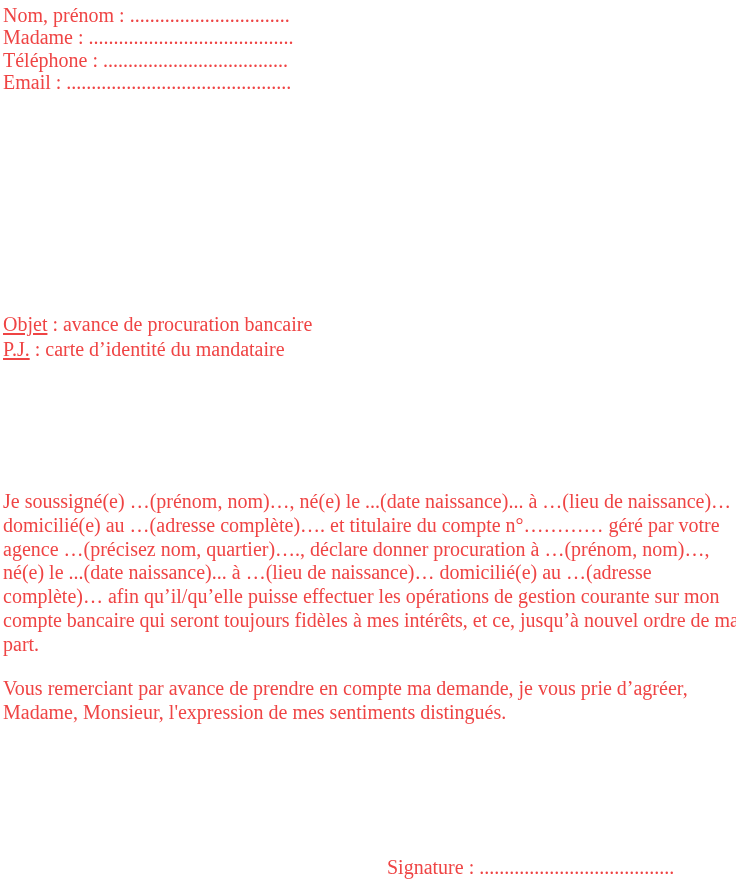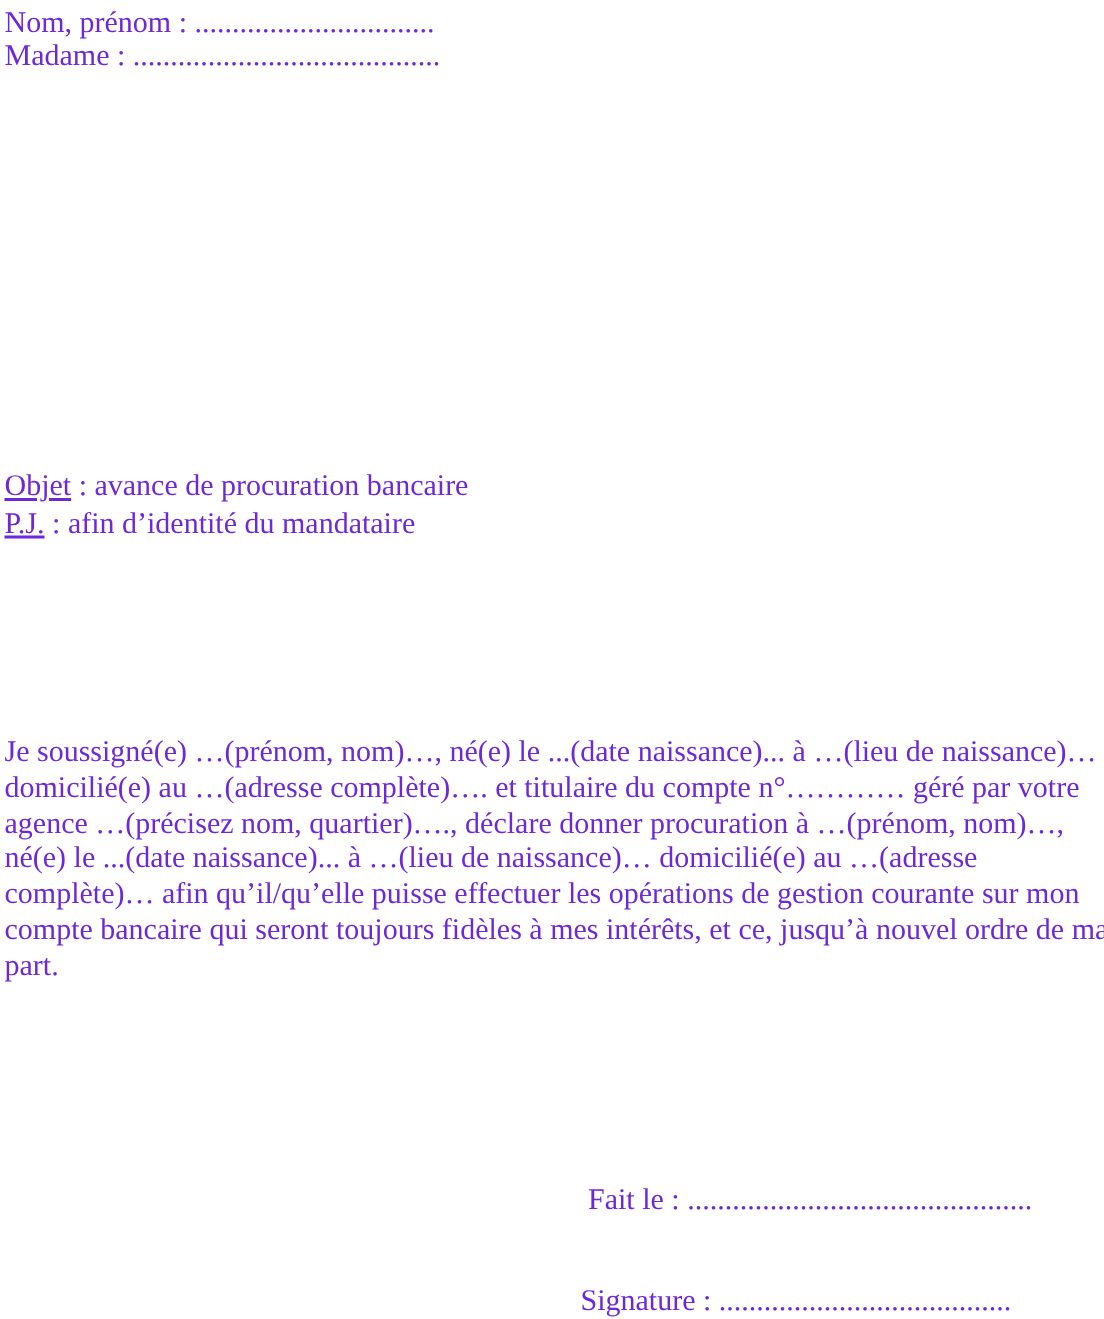--- a/index.html
+++ b/index.html
@@ -5,21 +5,21 @@
   html, body {
     margin: 0;
     padding: 0;
     background: #ffffff;
   }
   .page {
     position: relative;
     width: 736px;
     height: 879px;
     background: #ffffff;
-    color: #6d28d9;
+    color: #ef4444;
     font-family: "Liberation Serif", "DejaVu Serif", serif;
     font-size: 20px;
     overflow: hidden;
   }
   .block {
     position: absolute;
   }
   .line {
     white-space: pre;
   }
@@ -36,35 +36,40 @@
   }
 </style>
 </head>
 <body>
 
 <div class="page">
 
   <div class="block sender-block">
     <div class="line">Nom, prénom : ................................</div>
     <div class="line">Madame : .........................................</div>
+    <div class="line">Téléphone : .....................................</div>
+    <div class="line">Email : .............................................</div>
   </div>
 
   <div class="block subject-block">
     <div class="line"><span class="u">Objet</span><span> : avance de procuration bancaire</span></div>
-    <div class="line"><span class="u">P.J.</span><span> : afin d’identité du mandataire</span></div>
+    <div class="line"><span class="u">P.J.</span><span> : carte d’identité du mandataire</span></div>
   </div>
 
   <div class="block body-block">
     <div class="line">Je soussigné(e) …(prénom, nom)…, né(e) le ...(date naissance)... à …(lieu de naissance)…</div>
     <div class="line">domicilié(e) au …(adresse complète)…. et titulaire du compte n°………… géré par votre</div>
     <div class="line">agence …(précisez nom, quartier)…., déclare donner procuration à …(prénom, nom)…,</div>
     <div class="line">né(e) le ...(date naissance)... à …(lieu de naissance)… domicilié(e) au …(adresse</div>
     <div class="line">complète)… afin qu’il/qu’elle puisse effectuer les opérations de gestion courante sur mon</div>
     <div class="line">compte bancaire qui seront toujours fidèles à mes intérêts, et ce, jusqu’à nouvel ordre de ma</div>
     <div class="line">part.</div>
   </div>
 
+  <div class="block closing-block">
+    <div class="line">Vous remerciant par avance de prendre en compte ma demande, je vous prie d’agréer,</div>
+    <div class="line">Madame, Monsieur, l'expression de mes sentiments distingués.</div>
+  </div>
 
-  <div class="block faitle-block line">Fait le : ..............................................</div>
 
   <div class="block signature-block line">Signature : .......................................</div>
 
 </div>
 
 </body></html>

